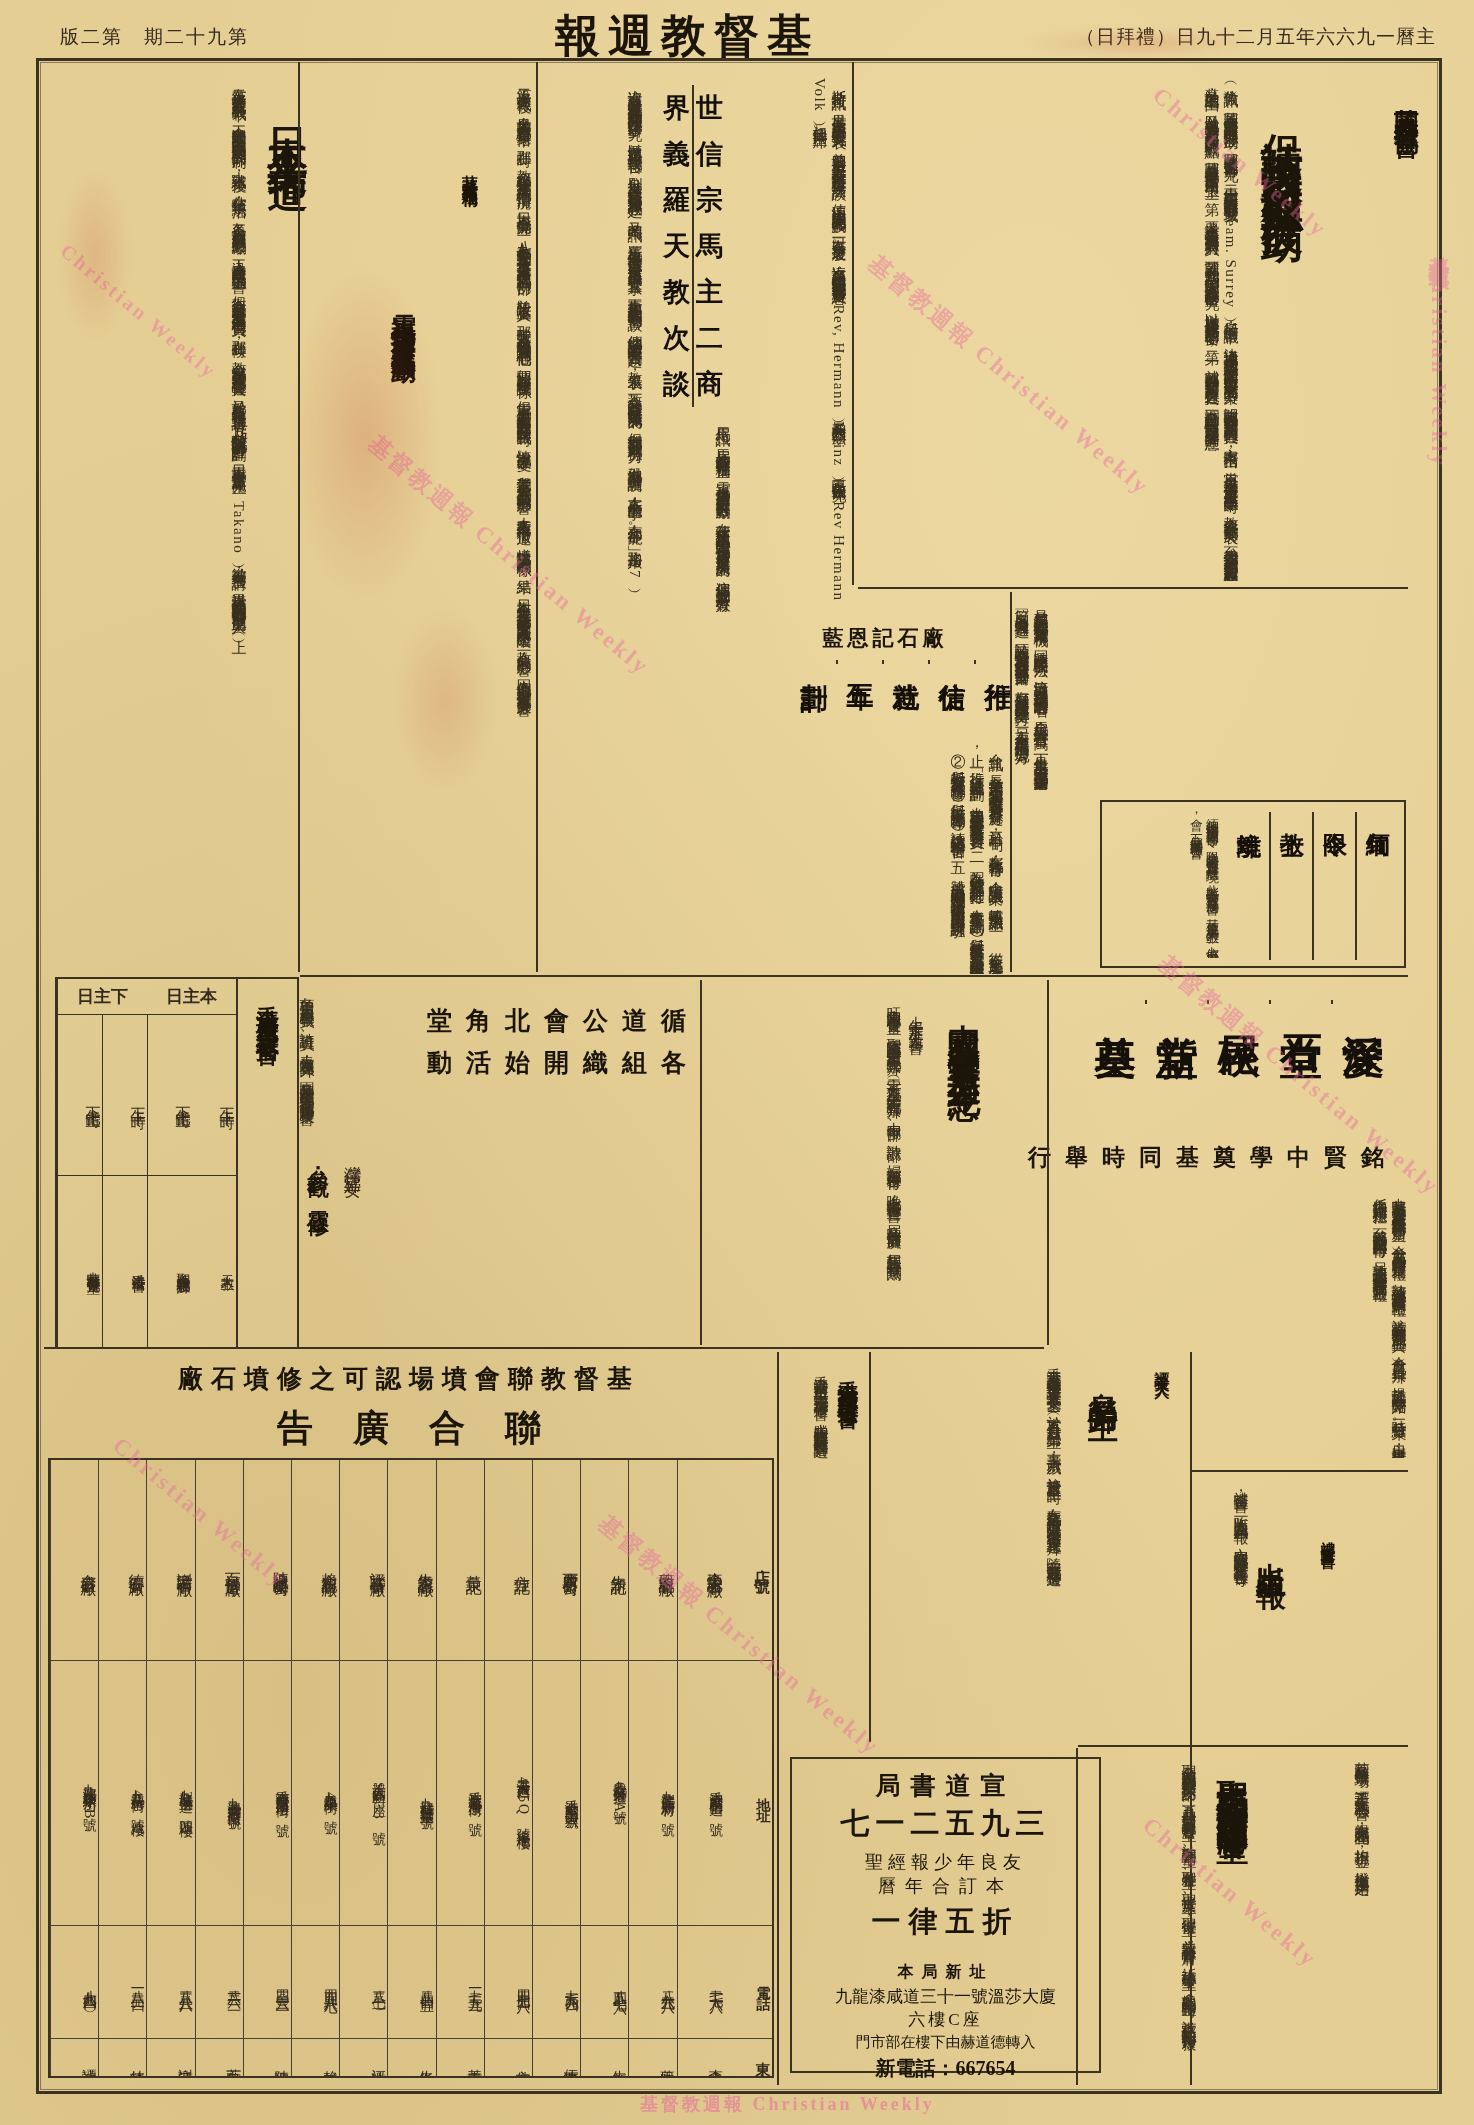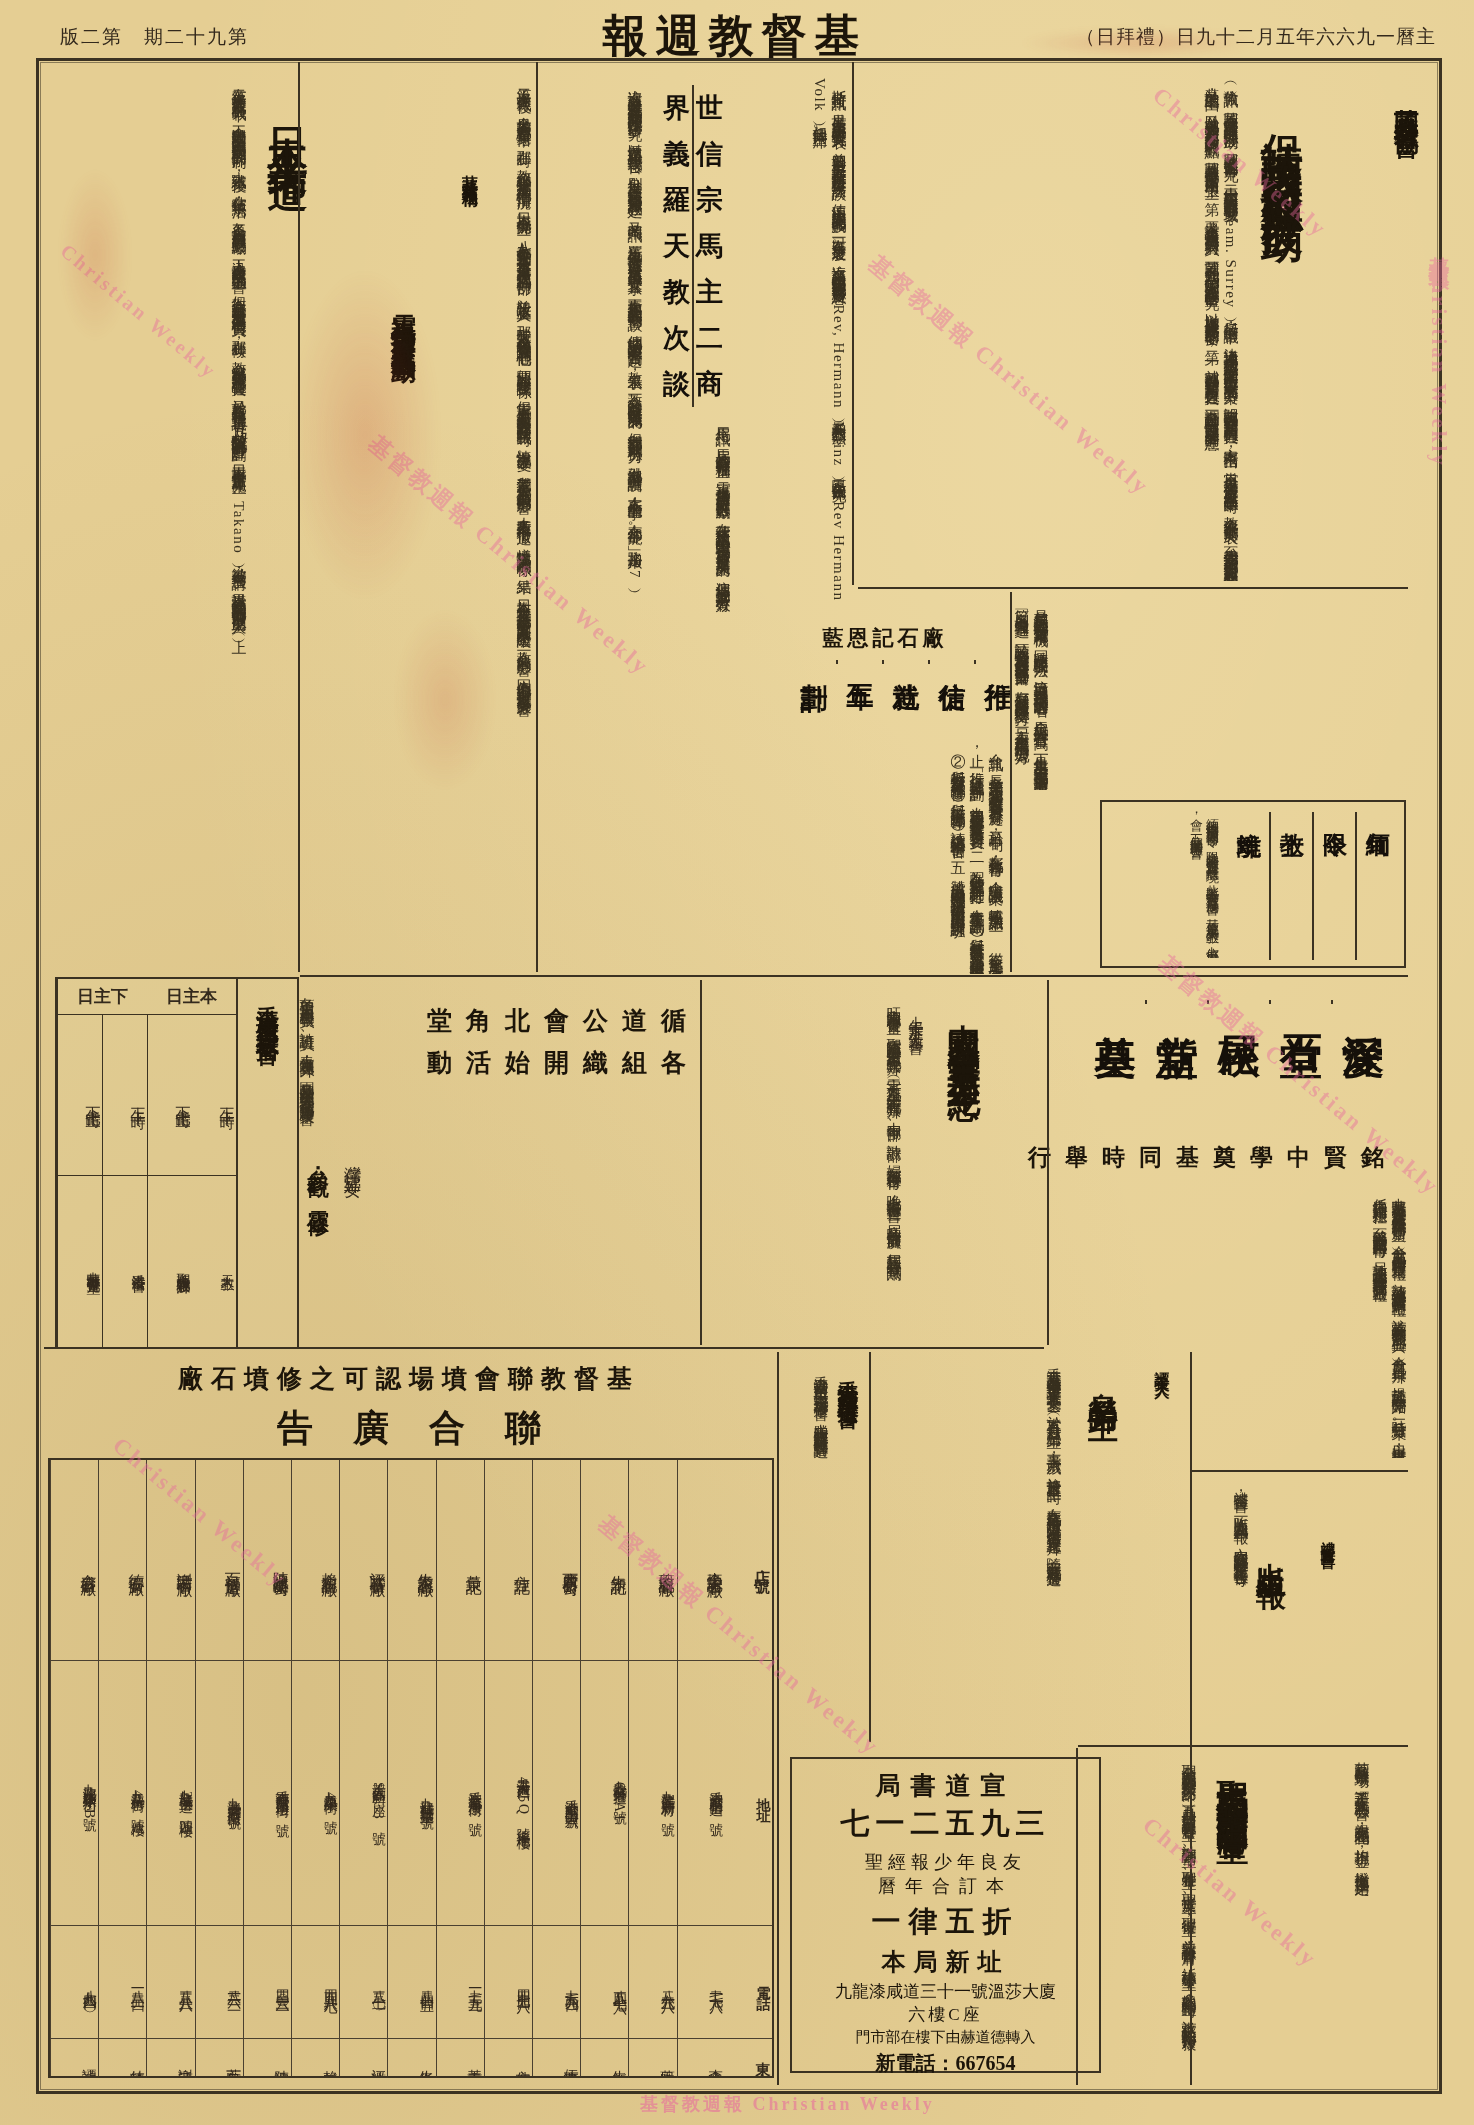--- a/index.html
+++ b/index.html
@@ -55,21 +55,21 @@
   .stain{position:absolute;pointer-events:none;filter:blur(3px);}
   .burma-box{position:absolute;border:2.5px solid #3b3222;display:flex;flex-direction:row-reverse;padding:6px;box-sizing:border-box;}
   .kicker-v{writing-mode:vertical-rl;font-weight:bold;color:#1c150a;}
 </style>
 </head>
 <body>
 
 <div class="page">
 
   <div class="abs" style="left:60px;top:24px;font-size:19px;letter-spacing:2px;">版二第　期二十九第</div>
-  <div class="abs hd" style="left:555px;top:6px;width:360px;text-align:center;font-size:45px;letter-spacing:8px;">報週教督基</div>
+  <div class="abs hd" style="left:555px;top:6px;width:360px;text-align:left;font-size:45px;letter-spacing:8px;">報週教督基</div>
   <div class="abs" style="right:38px;top:24px;font-size:19px;letter-spacing:1px;">（日拜禮）日九十二月五年六六九一曆主</div>
 
   <div class="frame"></div>
 
   <div class="abs kicker-v" style="left:1390px;top:88px;height:240px;font-size:25px;letter-spacing:4px;">英國基督教協會</div>
   <div class="abs v hd" style="left:1246px;top:100px;height:310px;font-size:42px;line-height:72px;letter-spacing:8px;">促請英國政府加強海外援助</div>
   <div class="abs v body-txt" style="right:234px;top:76px;height:505px;max-width:362px;">（倫敦訊）：英國教會促請英國政府加強海外援助。英國基督教協會四月十九、二十兩日在倫敦附近的蘇瑞郡契安城（Cheam. Surrey）舉行的會議中，決議通過採用包括六位經濟學家在內的十八位專家研究出來的方案，說明英國對世界貧窮問題所負的責任。方案中指出，當今日世界仍有大部份家庭生活在艱難中時，教會決不能無動於衷，至少我們要運用我們影響力促起政府的注意。基於以上的理由，以及就英國過去和未來對海外援助的經濟觀點，英國基督教協會提出了下面兩項主張：第一，要求該會負責人員與英國政府人員，就英國在一九六四到七〇年的國家生產計劃作全盤研究，以增加生產供應對外援助的需要。第二，就英國對世界貧窮問題所負之責任，調查發動一項全國性運動以引起全國的注意。</div>
 
   <div class="abs pairs-rows" style="left:648px;top:85px;width:90px;font-size:27px;line-height:46px;">
       <span class="pr">
@@ -199,21 +199,21 @@
 
   <div class="abs v hd" style="left:1208px;top:1754px;height:266px;font-size:32px;line-height:50px;letter-spacing:4px;">聖馬提亞堂婦女昨訪問香港各堂</div>
   <div class="abs v body-txt" style="right:276px;top:1752px;height:330px;max-width:115px;">聖公會元朗聖馬提亞堂婦女及探訪部，（五）月廿四日遍訪聖公會香港各堂，計有聖約翰堂、聖雅各堂、聖士提反堂、聖彼得堂，並曾訪該會會督府，祈禱於小聖堂；參觀聖約翰堂時，該堂主任於私邸招待茶敍。</div>
 
   <div class="bstore" style="left:790px;top:1757px;width:311px;height:316px;">
     <div class="bs-line" style="font-size:25px;font-weight:bold;letter-spacing:10px;">局書道宣</div>
     <div class="bs-line" style="font-size:29px;font-weight:bold;letter-spacing:6px;margin-top:2px;">七一二五九三</div>
     <div class="bs-line" style="font-size:18px;letter-spacing:5px;margin-top:6px;">聖經報少年良友</div>
     <div class="bs-line" style="font-size:18px;letter-spacing:9px;">曆年合訂本</div>
     <div class="bs-line" style="font-size:29px;font-weight:bold;letter-spacing:8px;margin-top:4px;">一律五折</div>
-    <div class="bs-line" style="font-size:24px;font-weight:bold;letter-spacing:8px;margin-top:4px;">本局新址</div>
+    <div class="bs-line" style="font-size:16px;font-weight:bold;letter-spacing:8px;margin-top:20px;">本局新址</div>
     <div class="bs-line" style="font-size:17px;margin-top:2px;">九龍漆咸道三十一號溫莎大廈</div>
     <div class="bs-line" style="font-size:17px;letter-spacing:3px;">六樓C座</div>
     <div class="bs-line" style="font-size:15px;margin-top:2px;">門市部在樓下由赫道德轉入</div>
     <div class="bs-line" style="font-size:20px;font-weight:bold;margin-top:3px;">新電話：667654</div>
   </div>
 
   <div class="abs hd" style="left:44px;top:1362px;width:730px;text-align:center;font-size:25px;letter-spacing:8px;">廠石墳修之可認場墳會聯教督基</div>
   <div class="abs hd" style="left:44px;top:1404px;width:730px;text-align:center;font-size:36px;letter-spacing:40px;text-indent:40px;">告廣合聯</div>
   <div class="mtable" style="left:48px;top:1458px;width:722px;height:616px;" id="mtable">
       <div class="mcol">

